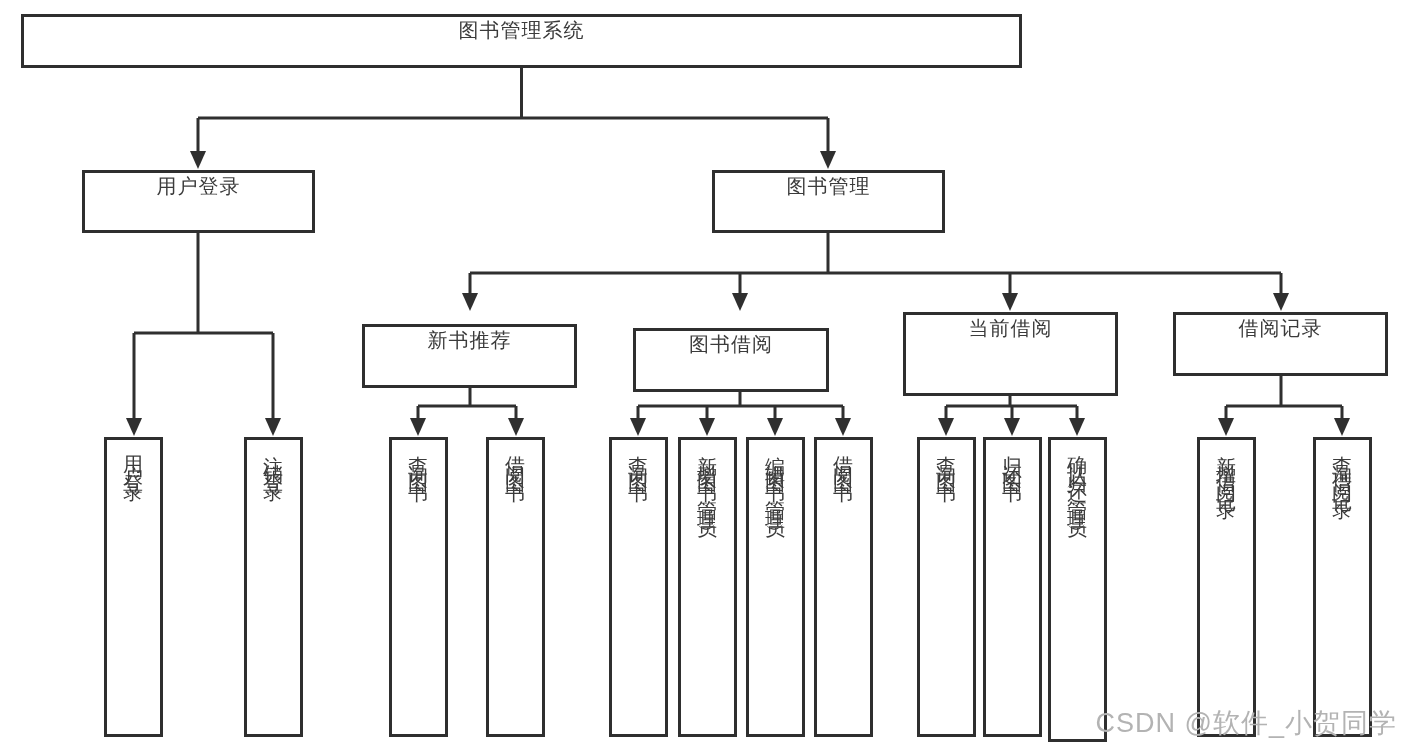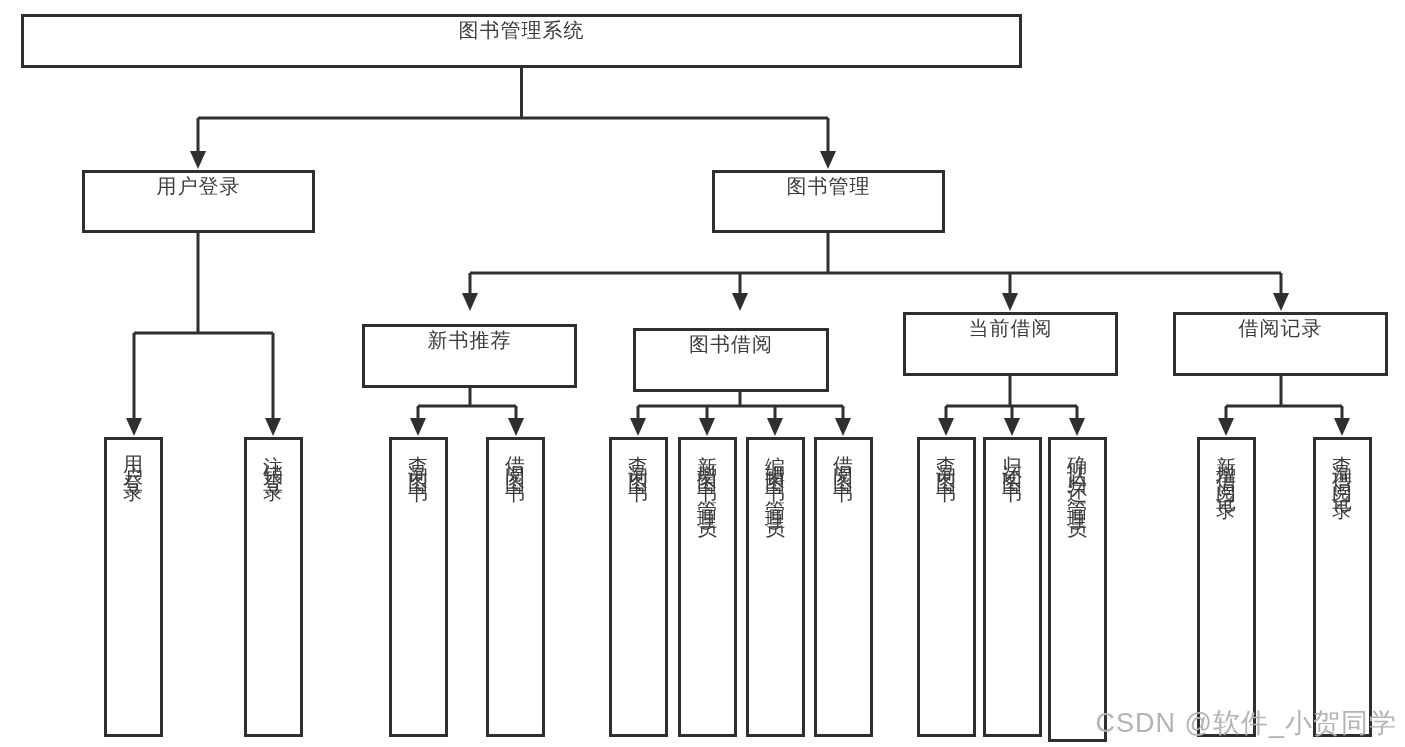--- a/index.html
+++ b/index.html
@@ -117,21 +117,21 @@
   <div class="node h" style="left:712px; top:170px; width:233px; height:63px;">
     <span>图书管理</span>
   </div>
 
   <div class="node h" style="left:362px; top:312px; width:215px; height:64px;margin-top:12px;">
     <span>新书推荐</span>
   </div>
   <div class="node h" style="left:633px; top:328px; width:196px; height:64px;">
     <span>图书借阅</span>
   </div>
-  <div class="node h" style="left:903px; top:312px; width:215px; height:64px;">
+  <div class="node h" style="left:903px; top:312px; width:215px; height:84px;">
     <span>当前借阅</span>
   </div>
   <div class="node h" style="left:1173px; top:312px; width:215px; height:64px;">
     <span>借阅记录</span>
   </div>
 
   <div class="node leaf" style="left:104px; top:437px; width:59px; height:300px;">
     <span class="vtext">用户登录</span>
   </div>
   <div class="node leaf" style="left:244px; top:437px; width:59px; height:300px;">

